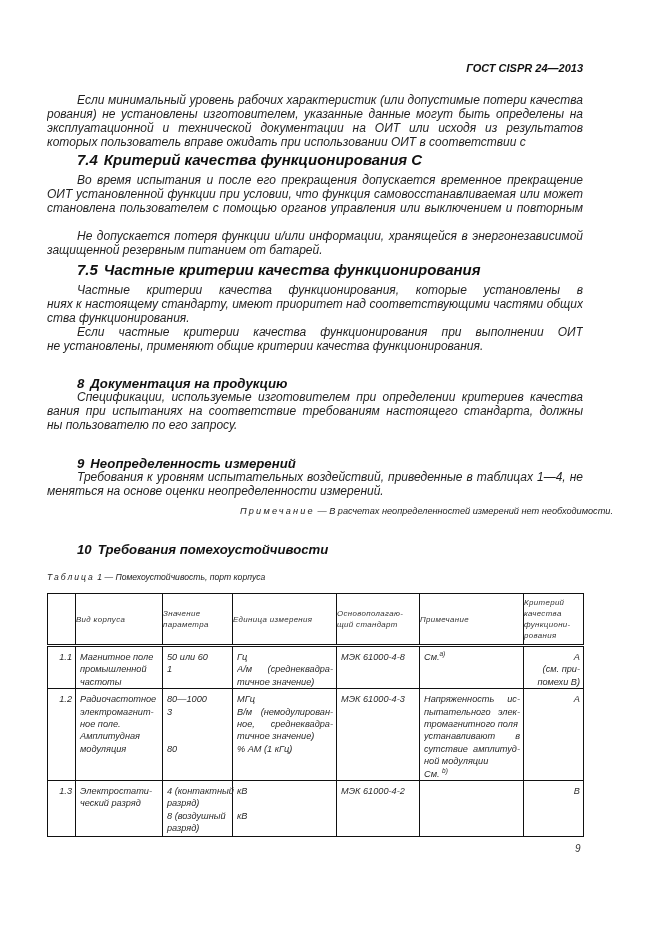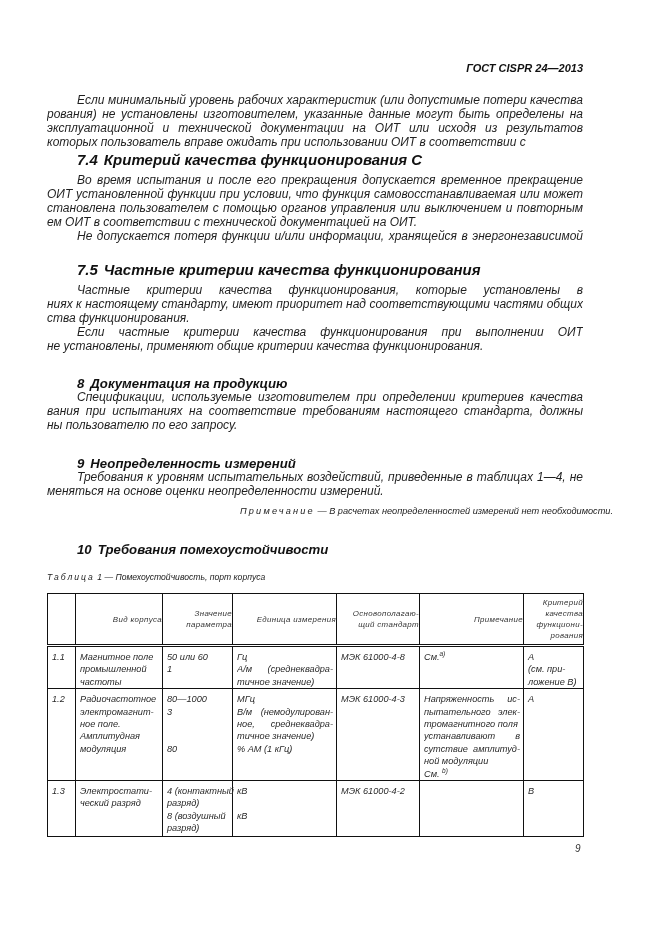--- a/index.html
+++ b/index.html
@@ -28,26 +28,26 @@
   .note { font-size: 9.2px; line-height: 14px; padding-left: 30px; color: #222; text-align: right; }
   .note .spaced { letter-spacing: 2.2px; }
   .caption { font-size: 8.6px; line-height: 12px; color: #222; }
   .caption .spaced { letter-spacing: 2px; }
   .tbl {
     position: absolute; top: 593px; left: 47px; width: 536px;
     border-collapse: collapse; table-layout: fixed; border: 1px solid #111;
   }
   .tbl th, .tbl td { border: 1px solid #111; vertical-align: top; padding: 0; }
   .tbl th {
-    vertical-align: middle; text-align: right; font-weight: normal;
+    vertical-align: middle; text-align: left; font-weight: normal;
     font-size: 7.9px; line-height: 11px; letter-spacing: 0.35px; color: #333; height: 50px;
   }
   .tbl thead tr { border-bottom: 3px double #111; }
   .tbl td { font-size: 9.2px; line-height: 12.4px; color: #2a2a2a; padding: 4px 3px 0 4px; }
-  .tbl td.c { text-align: left; margin-top: 10px; }
+  .tbl td.c { text-align: right; margin-top: 10px; }
   .tbl td .cl { white-space: nowrap; height: 12.4px; }
   .tbl td .cl.j { white-space: normal; text-align: justify; text-align-last: justify; overflow: hidden; }
   .tbl sup { font-size: 6.5px; vertical-align: 4px; line-height: 0; }
   .tbl tbody tr.r0 { height: 41px; }
   .tbl tbody tr.r1 { height: 90px; }
   .tbl tbody tr.r2 { height: 56px; }
   .page-num { position: absolute; top: 843px; left: 575px; font-size: 10px; line-height: 12px; color: #333; }
 </style>
 </head>
 <body>
@@ -63,24 +63,24 @@
       <div class="ln">которых пользователь вправе ожидать при использовании ОИТ в соответствии с назначением.</div>
     </div>
 
   <div class="block h-sub" style="top:153px">
     <span class="h-num">7.4</span><span>Критерий качества функционирования С</span>
   </div>
   <div class="block para" style="top:173px">
       <div class="ln j first">Во время испытания и после его прекращения допускается временное прекращение выполнения</div>
       <div class="ln j">ОИТ установленной функции при условии, что функция самовосстанавливаемая или может быть вос-</div>
       <div class="ln j">становлена пользователем с помощью органов управления или выключением и повторным включени-</div>
-      <div class="ln">ем ОИТ в соответствии с технической документацией на ОИТ.</div>
     </div>
   <div class="block para" style="top:229px">
       <div class="ln j first">Не допускается потеря функции и/или информации, хранящейся в энергонезависимой памяти или</div>
+      <div class="ln">защищенной резервным питанием от батарей.</div>
     </div>
 
   <div class="block h-sub" style="top:263px">
     <span class="h-num">7.5</span><span>Частные критерии качества функционирования</span>
   </div>
   <div class="block para" style="top:283px">
       <div class="ln j first">Частные критерии качества функционирования, которые установлены в обязательных приложе-</div>
       <div class="ln j">ниях к настоящему стандарту, имеют приоритет над соответствующими частями общих критериев каче-</div>
       <div class="ln">ства функционирования.</div>
     </div>
@@ -176,21 +176,21 @@
           </td>
           <td>
             <div class="cl">МЭК 61000-4-8</div>
           </td>
           <td>
             <div class="cl">См.<sup>а)</sup></div>
           </td>
           <td class="c">
             <div class="cl">А</div>
             <div class="cl">(см. при-</div>
-            <div class="cl">ложение В)</div>
+            <div class="cl">помехи В)</div>
           </td>
         </tr>
         <tr class="r1">
           <td class="c">
             <div class="cl">1.2</div>
           </td>
           <td>
             <div class="cl">Радиочастотное</div>
             <div class="cl">электромагнит-</div>
             <div class="cl">ное поле.</div>

